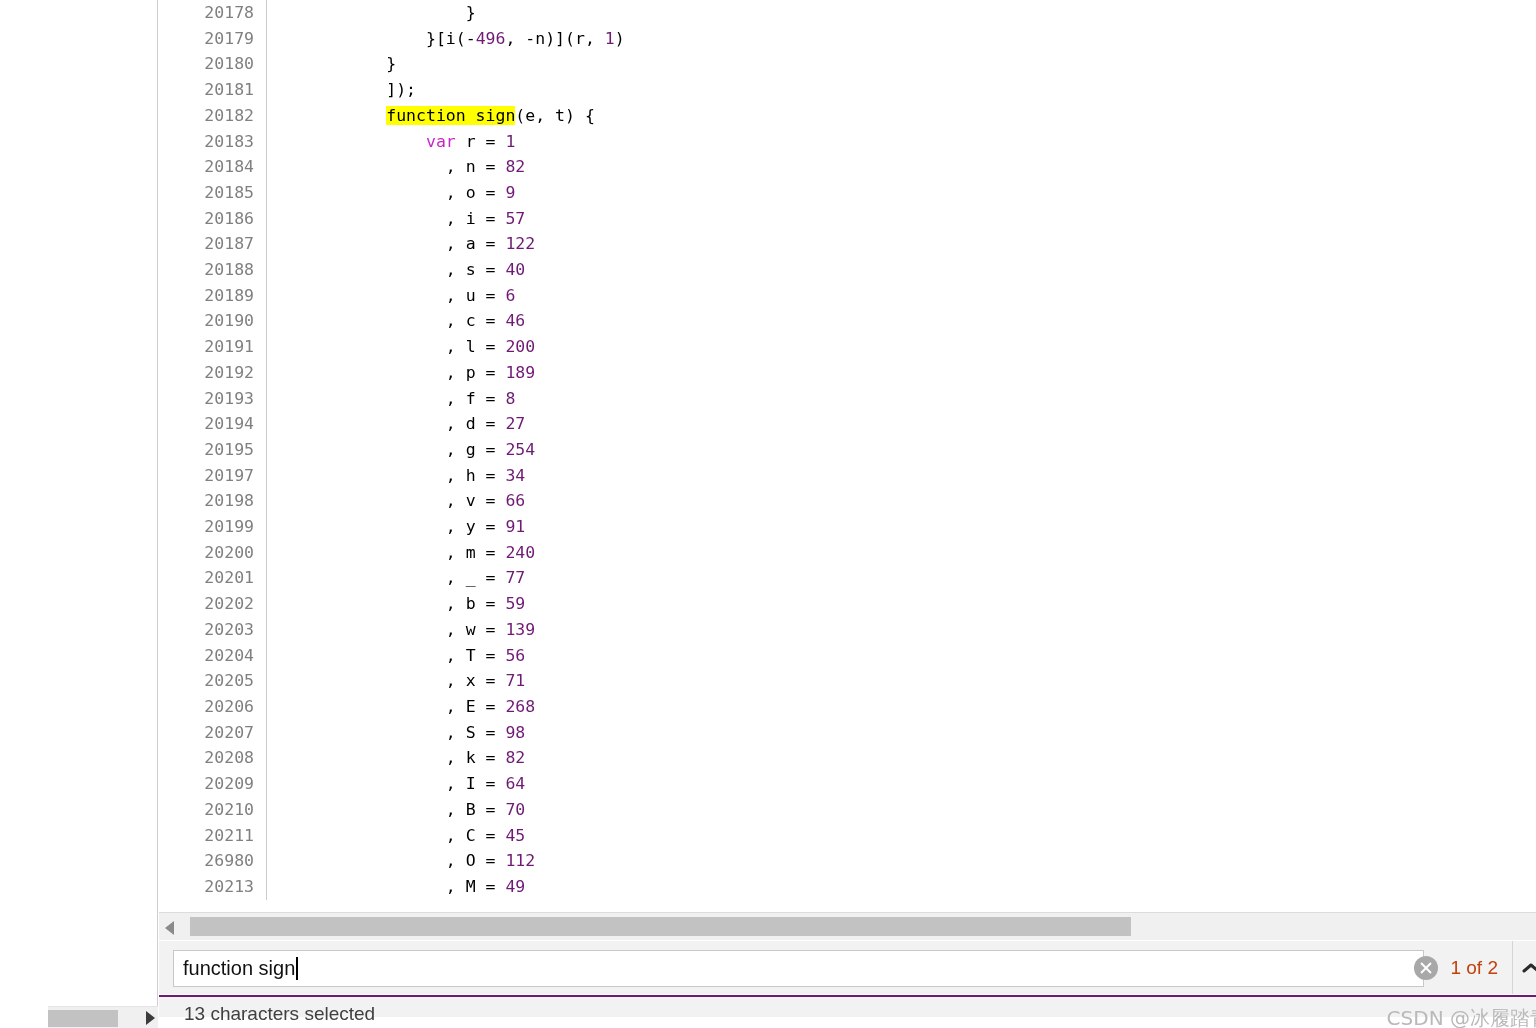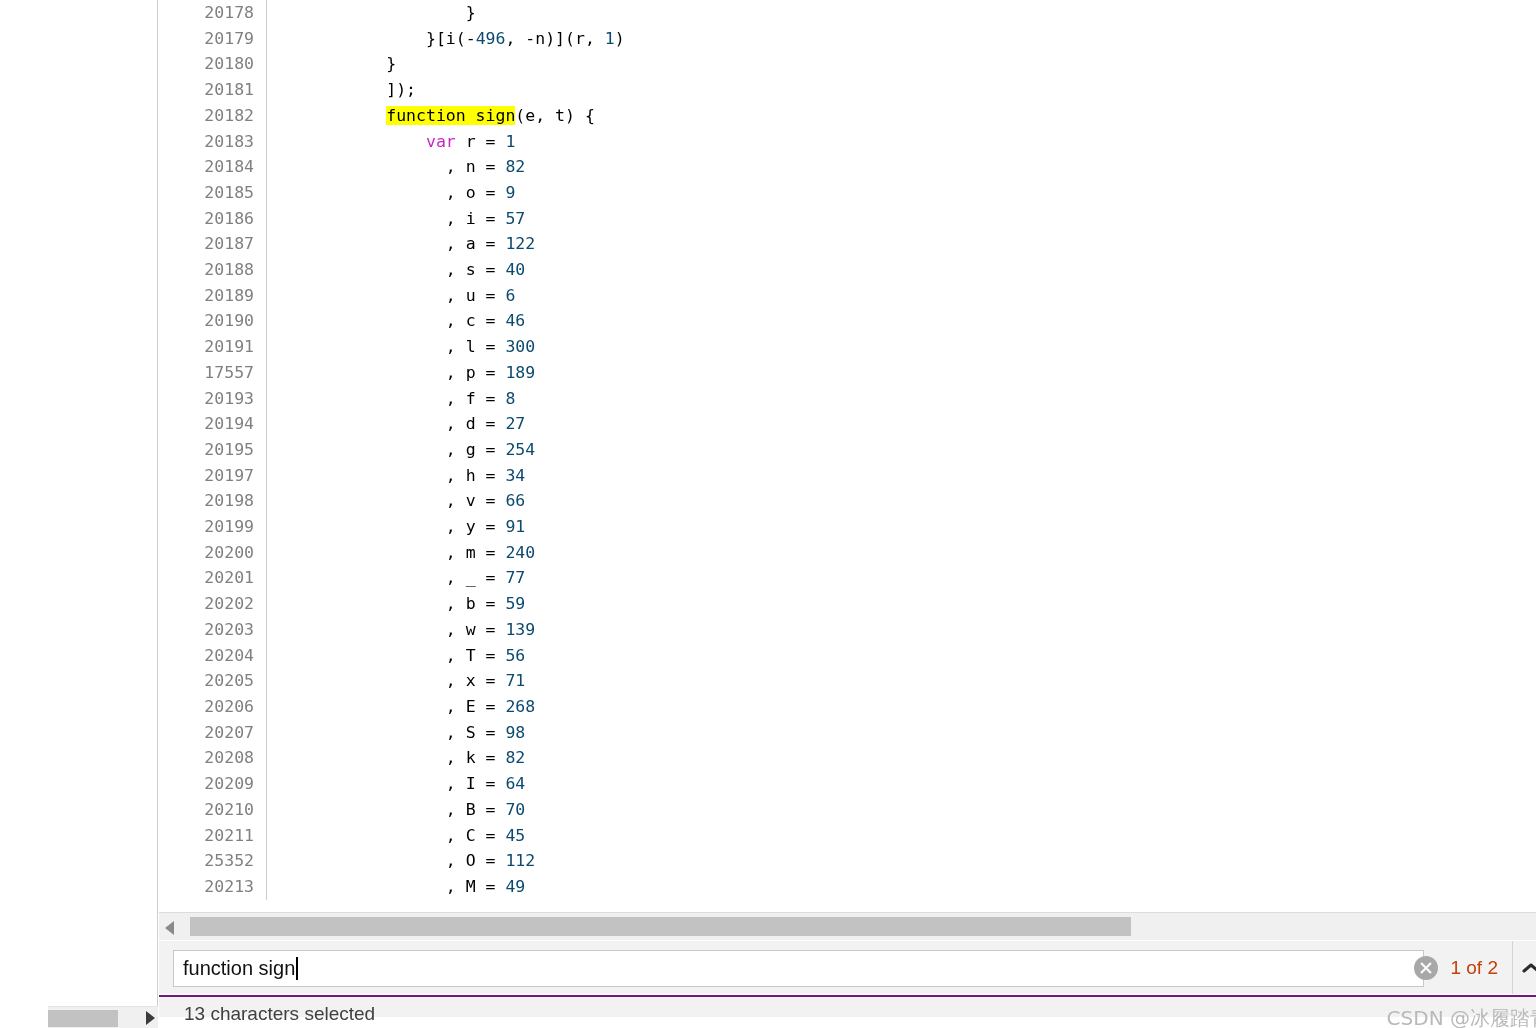--- a/index.html
+++ b/index.html
@@ -91,21 +91,21 @@
   .code-cell {
     padding-left: 0;
     color: #000000;
     font-family: "DejaVu Sans Mono", monospace;
     font-size: 16.5px;
     line-height: 23.7px;
     vertical-align: top;
     white-space: pre;
   }
 
-  .tok-num { color: #0c4a6e; }
+  .tok-num { color: #701a75; }
   .tok-kw  { color: #c626c6; }
   .tok-hl  { background: #ffff00; color: #000000; }
 
   
   .h-scroll {
     position: absolute;
     left: 111px;
     top: 912px;
     width: 1425px;
     height: 28px;
@@ -304,24 +304,24 @@
           <tr class="code-row">
             <td class="gutter-cell">20189</td>
             <td class="code-cell"><span>                  , u = </span><span class="tok-num">6</span></td>
           </tr>
           <tr class="code-row">
             <td class="gutter-cell">20190</td>
             <td class="code-cell"><span>                  , c = </span><span class="tok-num">46</span></td>
           </tr>
           <tr class="code-row">
             <td class="gutter-cell">20191</td>
-            <td class="code-cell"><span>                  , l = </span><span class="tok-num">300</span></td>
-          </tr>
-          <tr class="code-row">
-            <td class="gutter-cell">17557</td>
+            <td class="code-cell"><span>                  , l = </span><span class="tok-num">200</span></td>
+          </tr>
+          <tr class="code-row">
+            <td class="gutter-cell">20192</td>
             <td class="code-cell"><span>                  , p = </span><span class="tok-num">189</span></td>
           </tr>
           <tr class="code-row">
             <td class="gutter-cell">20193</td>
             <td class="code-cell"><span>                  , f = </span><span class="tok-num">8</span></td>
           </tr>
           <tr class="code-row">
             <td class="gutter-cell">20194</td>
             <td class="code-cell"><span>                  , d = </span><span class="tok-num">27</span></td>
           </tr>
@@ -383,21 +383,21 @@
           </tr>
           <tr class="code-row">
             <td class="gutter-cell">20210</td>
             <td class="code-cell"><span>                  , B = </span><span class="tok-num">70</span></td>
           </tr>
           <tr class="code-row">
             <td class="gutter-cell">20211</td>
             <td class="code-cell"><span>                  , C = </span><span class="tok-num">45</span></td>
           </tr>
           <tr class="code-row">
-            <td class="gutter-cell">25352</td>
+            <td class="gutter-cell">26980</td>
             <td class="code-cell"><span>                  , O = </span><span class="tok-num">112</span></td>
           </tr>
           <tr class="code-row">
             <td class="gutter-cell">20213</td>
             <td class="code-cell"><span>                  , M = </span><span class="tok-num">49</span></td>
           </tr>
         </tbody>
     </table>
   </div>
 

